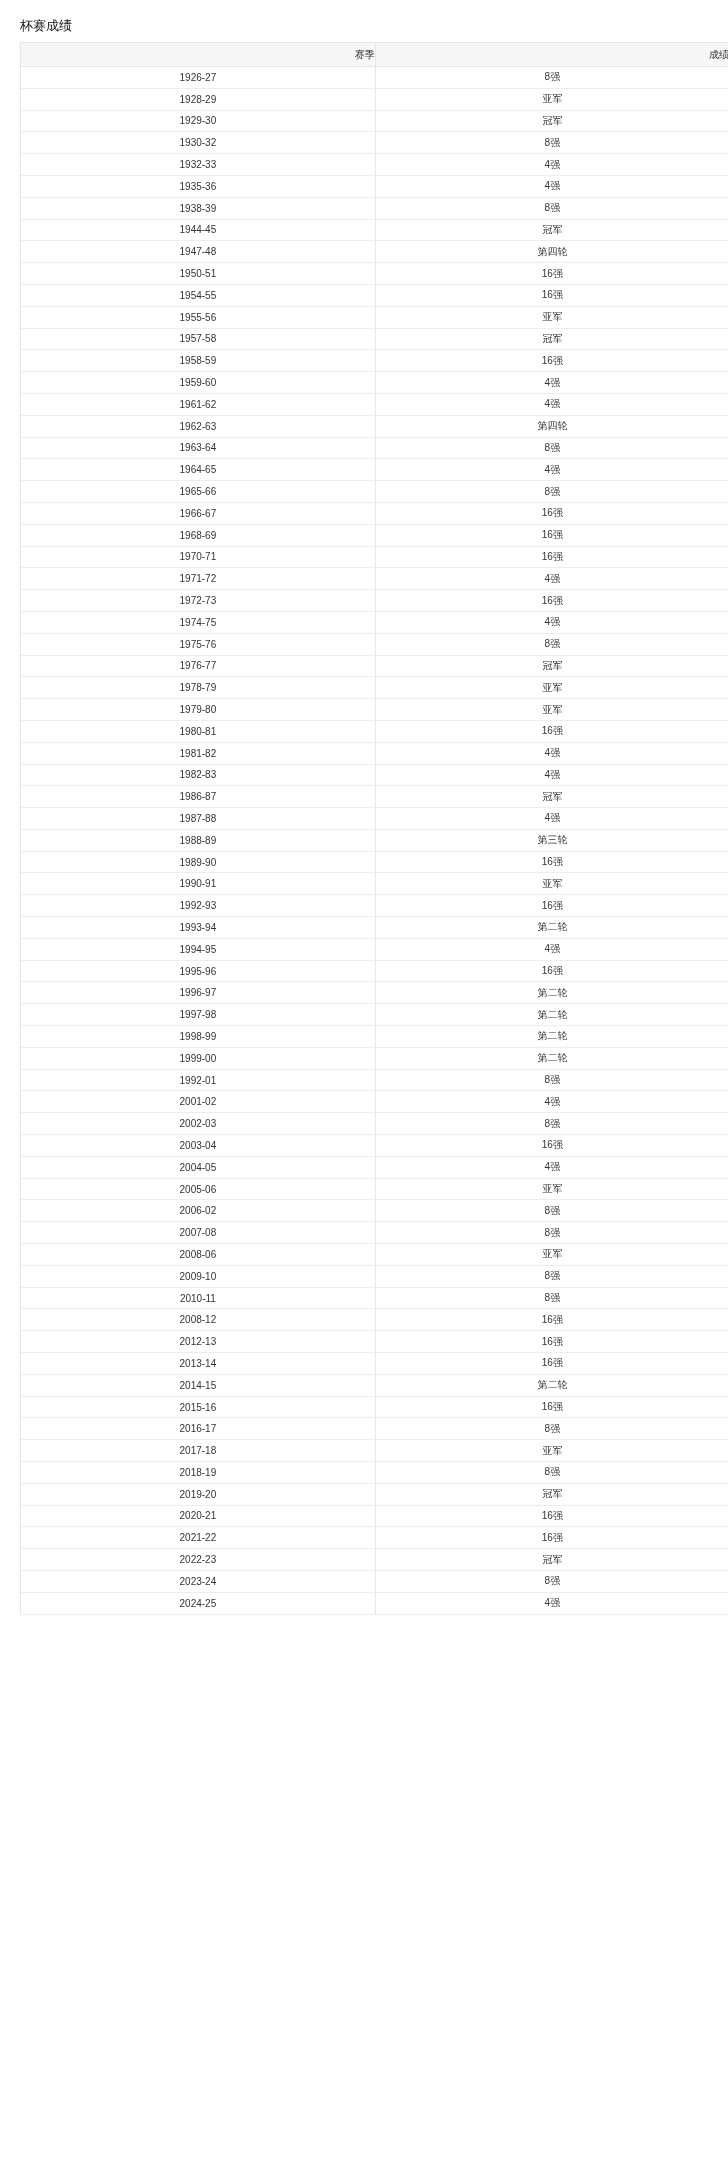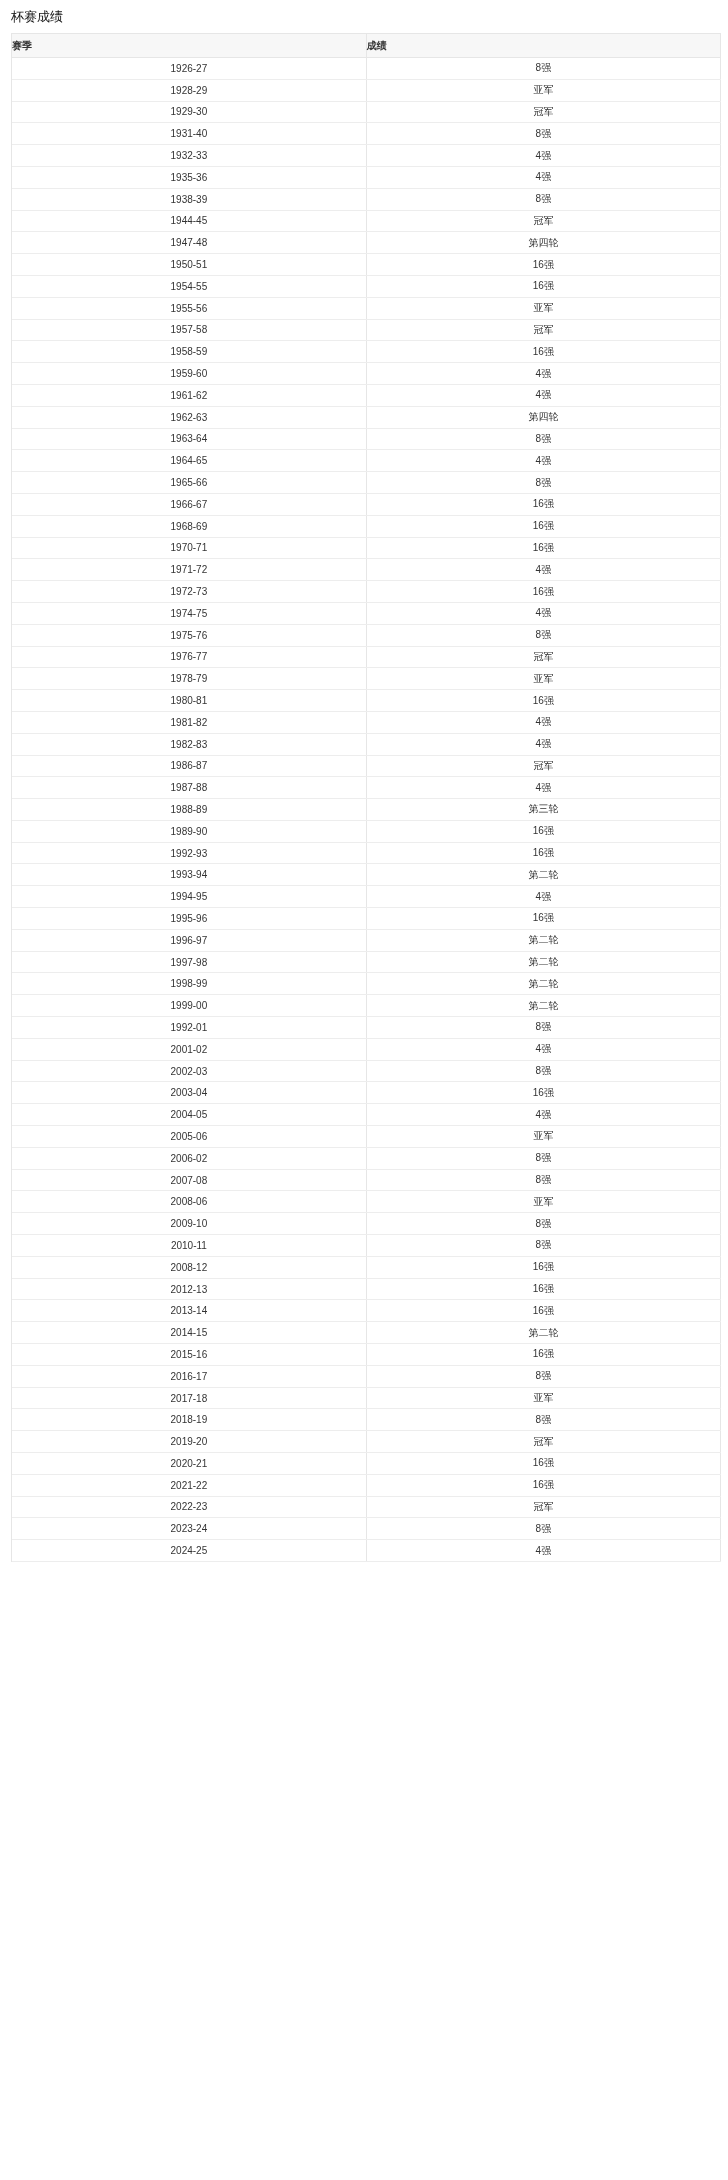--- a/index.html
+++ b/index.html
@@ -9,21 +9,21 @@
   }
   body {
     width: 728px;
     font-family: "Liberation Sans", "DejaVu Sans", sans-serif;
     color: #222222;
     -webkit-font-smoothing: antialiased;
   }
   .page {
     width: 635px;
     box-sizing: border-box;
-    padding: 3px;
+    padding: 12px;
   }
   .section-title {
     font-size: 13px;
     color: #111111;
     padding: 6px 0 8px 8px;
     line-height: 16px;
     font-weight: 400;
   }
   .table-wrap {
     width: 710px;
@@ -33,26 +33,26 @@
     box-sizing: border-box;
   }
   table.results {
     border-collapse: collapse;
     width: 100%;
     table-layout: fixed;
   }
   table.results th {
     background: #f7f7f7;
     font-size: 10px;
-    font-weight: 700;
+    font-weight: 400;
     color: #333333;
     height: 23px;
     line-height: 23px;
     padding: 0;
-    text-align: left;
+    text-align: right;
     border-right: 1px solid #e6e6e6;
     border-bottom: 1px solid #e6e6e6;
   }
   table.results td {
     font-size: 10px;
     color: #333333;
     height: 20.8px;
     padding: 0;
     text-align: center;
     border-right: 1px solid #e6e6e6;
@@ -90,21 +90,21 @@
           </tr>
           <tr>
             <td>1928-29</td>
             <td>亚军</td>
           </tr>
           <tr>
             <td>1929-30</td>
             <td>冠军</td>
           </tr>
           <tr>
-            <td>1931-40</td>
+            <td>1930-32</td>
             <td>8强</td>
           </tr>
           <tr>
             <td>1932-33</td>
             <td>4强</td>
           </tr>
           <tr>
             <td>1935-36</td>
             <td>4强</td>
           </tr>
@@ -194,20 +194,24 @@
           </tr>
           <tr>
             <td>1976-77</td>
             <td>冠军</td>
           </tr>
           <tr>
             <td>1978-79</td>
             <td>亚军</td>
           </tr>
           <tr>
+            <td>1979-80</td>
+            <td>亚军</td>
+          </tr>
+          <tr>
             <td>1980-81</td>
             <td>16强</td>
           </tr>
           <tr>
             <td>1981-82</td>
             <td>4强</td>
           </tr>
           <tr>
             <td>1982-83</td>
             <td>4强</td>
@@ -220,20 +224,24 @@
             <td>1987-88</td>
             <td>4强</td>
           </tr>
           <tr>
             <td>1988-89</td>
             <td>第三轮</td>
           </tr>
           <tr>
             <td>1989-90</td>
             <td>16强</td>
+          </tr>
+          <tr>
+            <td>1990-91</td>
+            <td>亚军</td>
           </tr>
           <tr>
             <td>1992-93</td>
             <td>16强</td>
           </tr>
           <tr>
             <td>1993-94</td>
             <td>第二轮</td>
           </tr>
           <tr>

